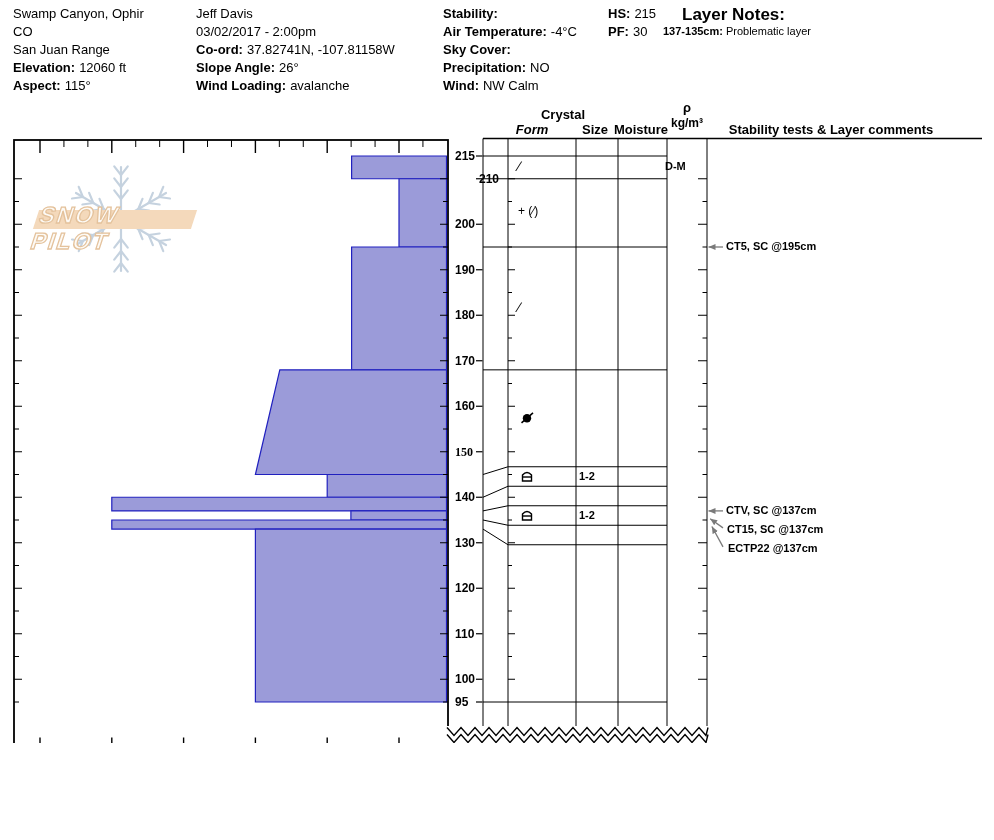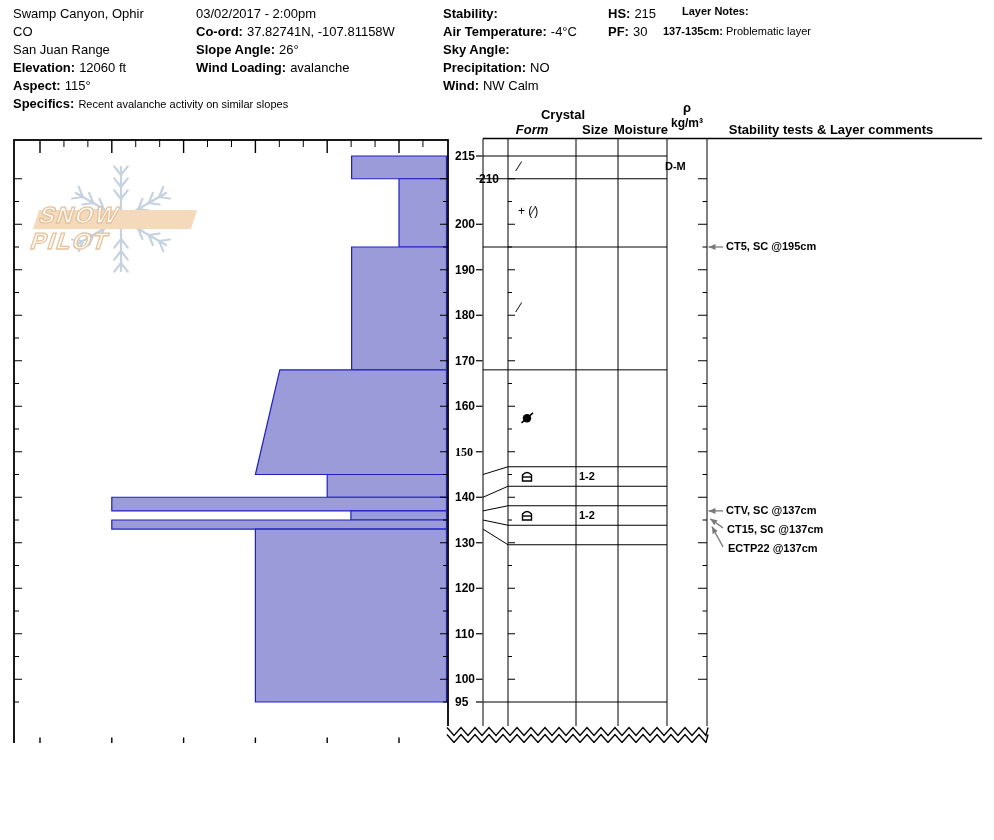--- a/index.html
+++ b/index.html
@@ -1,21 +1,21 @@
 <!DOCTYPE html>
 <html><head>
 <meta charset="utf-8">
 <style>
   html,body{margin:0;padding:0;background:#ffffff;}
   #root{position:relative;width:994px;height:743px;background:#fff;overflow:hidden;
         font-family:"Liberation Sans","DejaVu Sans",sans-serif;color:#000;}
   .hcol{position:absolute;top:5px;font-size:13px;line-height:18px;white-space:nowrap;}
   .hline .lbl{font-weight:bold;margin-right:4px;}
   .hline .sm{font-size:11px;}
-  #layer-notes-title{position:absolute;left:682px;top:5px;font-size:11px;font-weight:bold;}
+  #layer-notes-title{position:absolute;left:682px;top:5px;font-size:17px;font-weight:bold;}
   #layer-notes-entries{position:absolute;left:663px;top:24px;font-size:11px;line-height:15px;white-space:nowrap;}
   #layer-notes-entries .lbl{font-weight:bold;margin-right:3px;}
   #chart-svg{position:absolute;left:0;top:0;}
   #labels-layer{position:absolute;left:0;top:0;width:994px;height:840px;pointer-events:none;}
   .abs{position:absolute;white-space:nowrap;}
   .dl{font-size:12px;font-weight:bold;}
   .hx{font-size:13px;font-weight:bold;text-align:center;}
   .thead{font-size:13px;font-weight:bold;text-align:center;}
   .cellt{font-size:11px;font-weight:bold;}
   .formt{font-size:13px;}
@@ -34,32 +34,32 @@
 <body>
 
 <div id="root">
 
   <div class="hcol" id="hcol-0" style="left:13px">
       <div class="hline"><span>Swamp Canyon, Ophir</span></div>
       <div class="hline"><span>CO</span></div>
       <div class="hline"><span>San Juan Range</span></div>
       <div class="hline"><span class="lbl">Elevation:</span><span>12060 ft</span></div>
       <div class="hline"><span class="lbl">Aspect:</span><span>115°</span></div>
-      <div class="hline"><span class="lbl">Specifics:</span><span class="sm">Recent avalanche activity on similar slopes</span></div>
     </div>
   <div class="hcol" id="hcol-1" style="left:196px">
+      <div class="hline"><span>Jeff Davis</span></div>
       <div class="hline"><span>03/02/2017 - 2:00pm</span></div>
       <div class="hline"><span class="lbl">Co-ord:</span><span>37.82741N, -107.81158W</span></div>
       <div class="hline"><span class="lbl">Slope Angle:</span><span>26°</span></div>
       <div class="hline"><span class="lbl">Wind Loading:</span><span>avalanche</span></div>
     </div>
   <div class="hcol" id="hcol-2" style="left:443px">
       <div class="hline"><span class="lbl">Stability:</span></div>
       <div class="hline"><span class="lbl">Air Temperature:</span><span>-4°C</span></div>
-      <div class="hline"><span class="lbl">Sky Angle:</span></div>
+      <div class="hline"><span class="lbl">Sky Cover:</span></div>
       <div class="hline"><span class="lbl">Precipitation:</span><span>NO</span></div>
       <div class="hline"><span class="lbl">Wind:</span><span>NW Calm</span></div>
     </div>
   <div class="hcol" id="hcol-3" style="left:608px">
       <div class="hline"><span class="lbl">HS:</span><span>215</span></div>
       <div class="hline"><span class="lbl">PF:</span><span>30</span></div>
     </div>
   <div id="layer-notes-title">Layer Notes:</div>
   <div id="layer-notes-entries">
       <div><span class="lbl">137-135cm:</span><span>Problematic layer</span></div>

